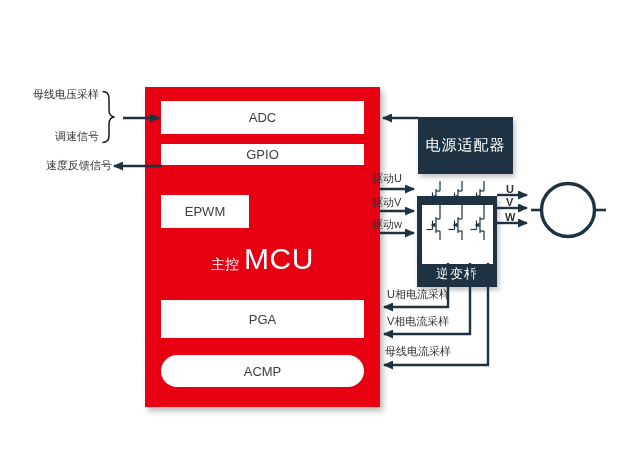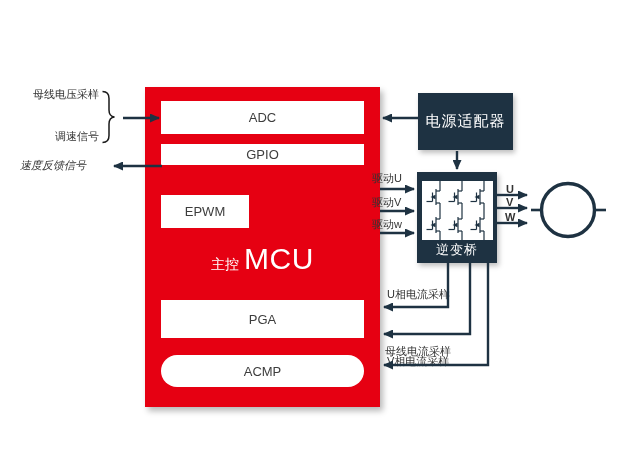--- a/index.html
+++ b/index.html
@@ -28,20 +28,21 @@
   #mcu-title-row .prefix{font-size:14px;vertical-align:baseline;margin-right:5px;}
   #mcu-title-row .big{font-size:30px;vertical-align:baseline;letter-spacing:0.5px;}
   #mcu-part{
     position:absolute;left:0;top:187px;width:100%;text-align:center;color:#ffffff;
     font-size:19px;letter-spacing:0.3px;
   }
   
   .navybox{
     position:absolute;background:#1e3242;color:#ffffff;
     box-shadow:2px 3px 5px rgba(0,0,0,0.25);
+    margin-top:24px;
   }
   #power-adapter{
     left:418px;top:93px;width:95px;height:57px;
     display:flex;align-items:center;justify-content:center;
     font-size:15px;letter-spacing:1px;white-space:nowrap;
   }
   #inverter{left:417px;top:172px;width:80px;height:91px;}
   #inverter-panel{
     position:absolute;left:5px;top:9px;width:71px;height:59px;background:#ffffff;
   }
@@ -58,21 +59,21 @@
   .phase{font-weight:600;}
   #wires{position:absolute;left:0;top:0;width:629px;height:469px;pointer-events:none;}
 </style>
 </head>
 <body>
 
 <div id="canvas">
 
   <div class="lbl right-align" style="left:28px;top:88px;width:71px;">母线电压采样</div>
   <div class="lbl right-align" style="left:28px;top:130px;width:71px;">调速信号</div>
-  <div class="lbl right-align" style="left:14px;top:159px;width:72px;font-style:italic;">速度反馈信号</div>
+  <div class="lbl right-align" style="left:40px;top:159px;width:72px;">速度反馈信号</div>
 
   <div id="mcu">
     <div class="wbox" style="left:16px;top:14px;width:203px;height:33px;">ADC</div>
     <div class="wbox" style="left:16px;top:57px;width:203px;height:21px;">GPIO</div>
     <div class="wbox" style="left:16px;top:108px;width:88px;height:33px;">EPWM</div>
 
     <div id="mcu-title-row">
       <span class="prefix">主控</span><span class="big">MCU</span>
     </div>
 
@@ -91,21 +92,21 @@
   <div class="lbl" style="left:372px;top:196px;">驱动V</div>
   <div class="lbl" style="left:372px;top:218px;">驱动w</div>
 
   <div class="lbl phase" style="left:506px;top:183px;">U</div>
   <div class="lbl phase" style="left:506px;top:196px;">V</div>
   <div class="lbl phase" style="left:505px;top:211px;">W</div>
 
   <div id="motor-label">M</div>
 
   <div class="lbl" style="left:387px;top:288px;">U相电流采样</div>
-  <div class="lbl" style="left:387px;top:315px;margin-top:40px;">V相电流采样</div>
+  <div class="lbl" style="left:387px;top:315px;">V相电流采样</div>
   <div class="lbl" style="left:385px;top:345px;">母线电流采样</div>
 
   <svg id="wires" viewBox="0 0 629 469" xmlns="http://www.w3.org/2000/svg">
     <defs>
       <marker id="ah" markerUnits="userSpaceOnUse" markerWidth="10" markerHeight="9" refX="9" refY="4.5" orient="auto">
         <path d="M0,0 L10,4.5 L0,9 Z" fill="#1e3242"></path>
       </marker>
       <g id="fet" stroke="#1e3242" stroke-width="1.2" fill="none">
         <line x1="-4" y1="-8" x2="-4" y2="8"></line>
         <line x1="-7.5" y1="-4.5" x2="-7.5" y2="4.5"></line>

